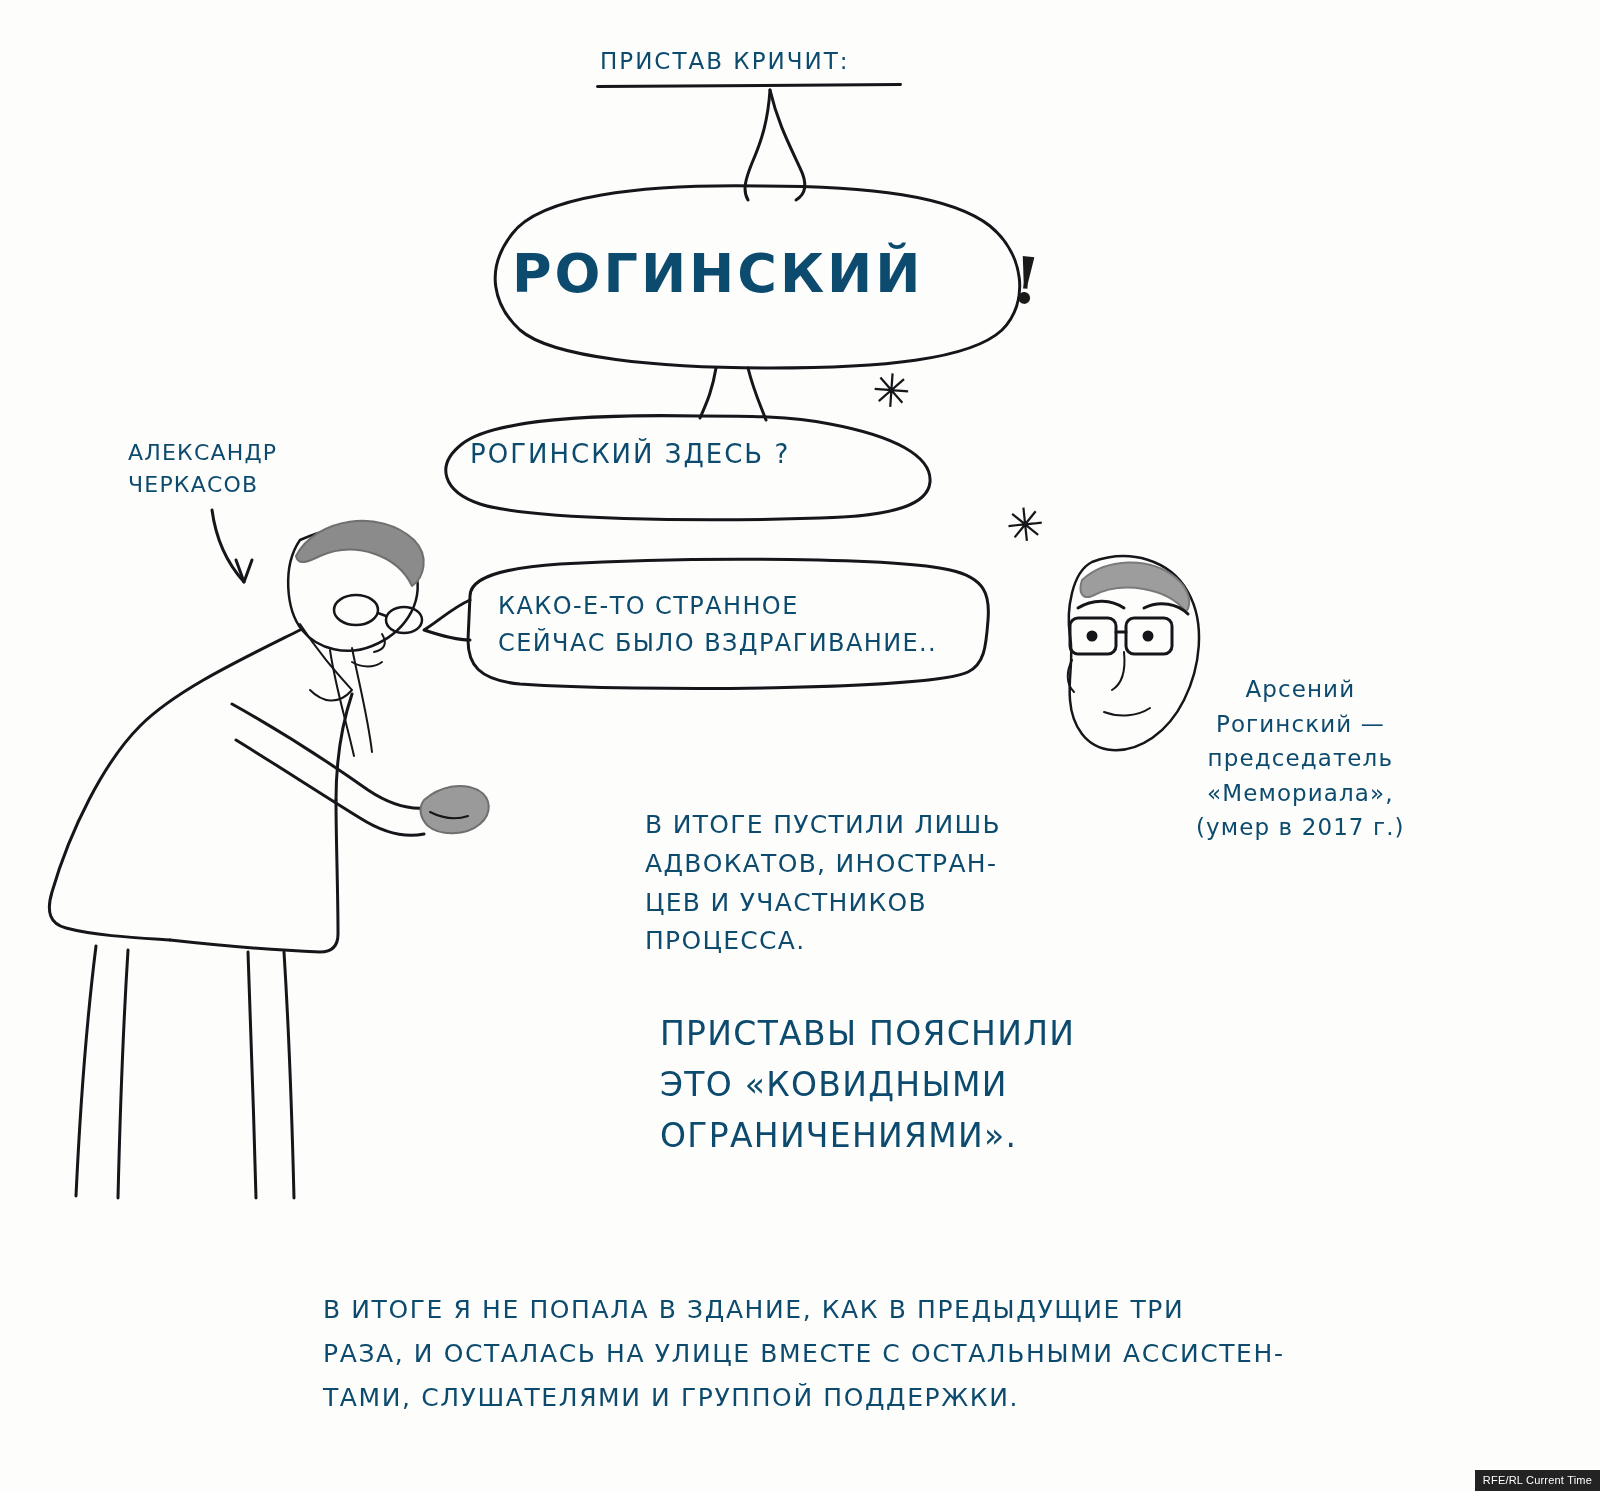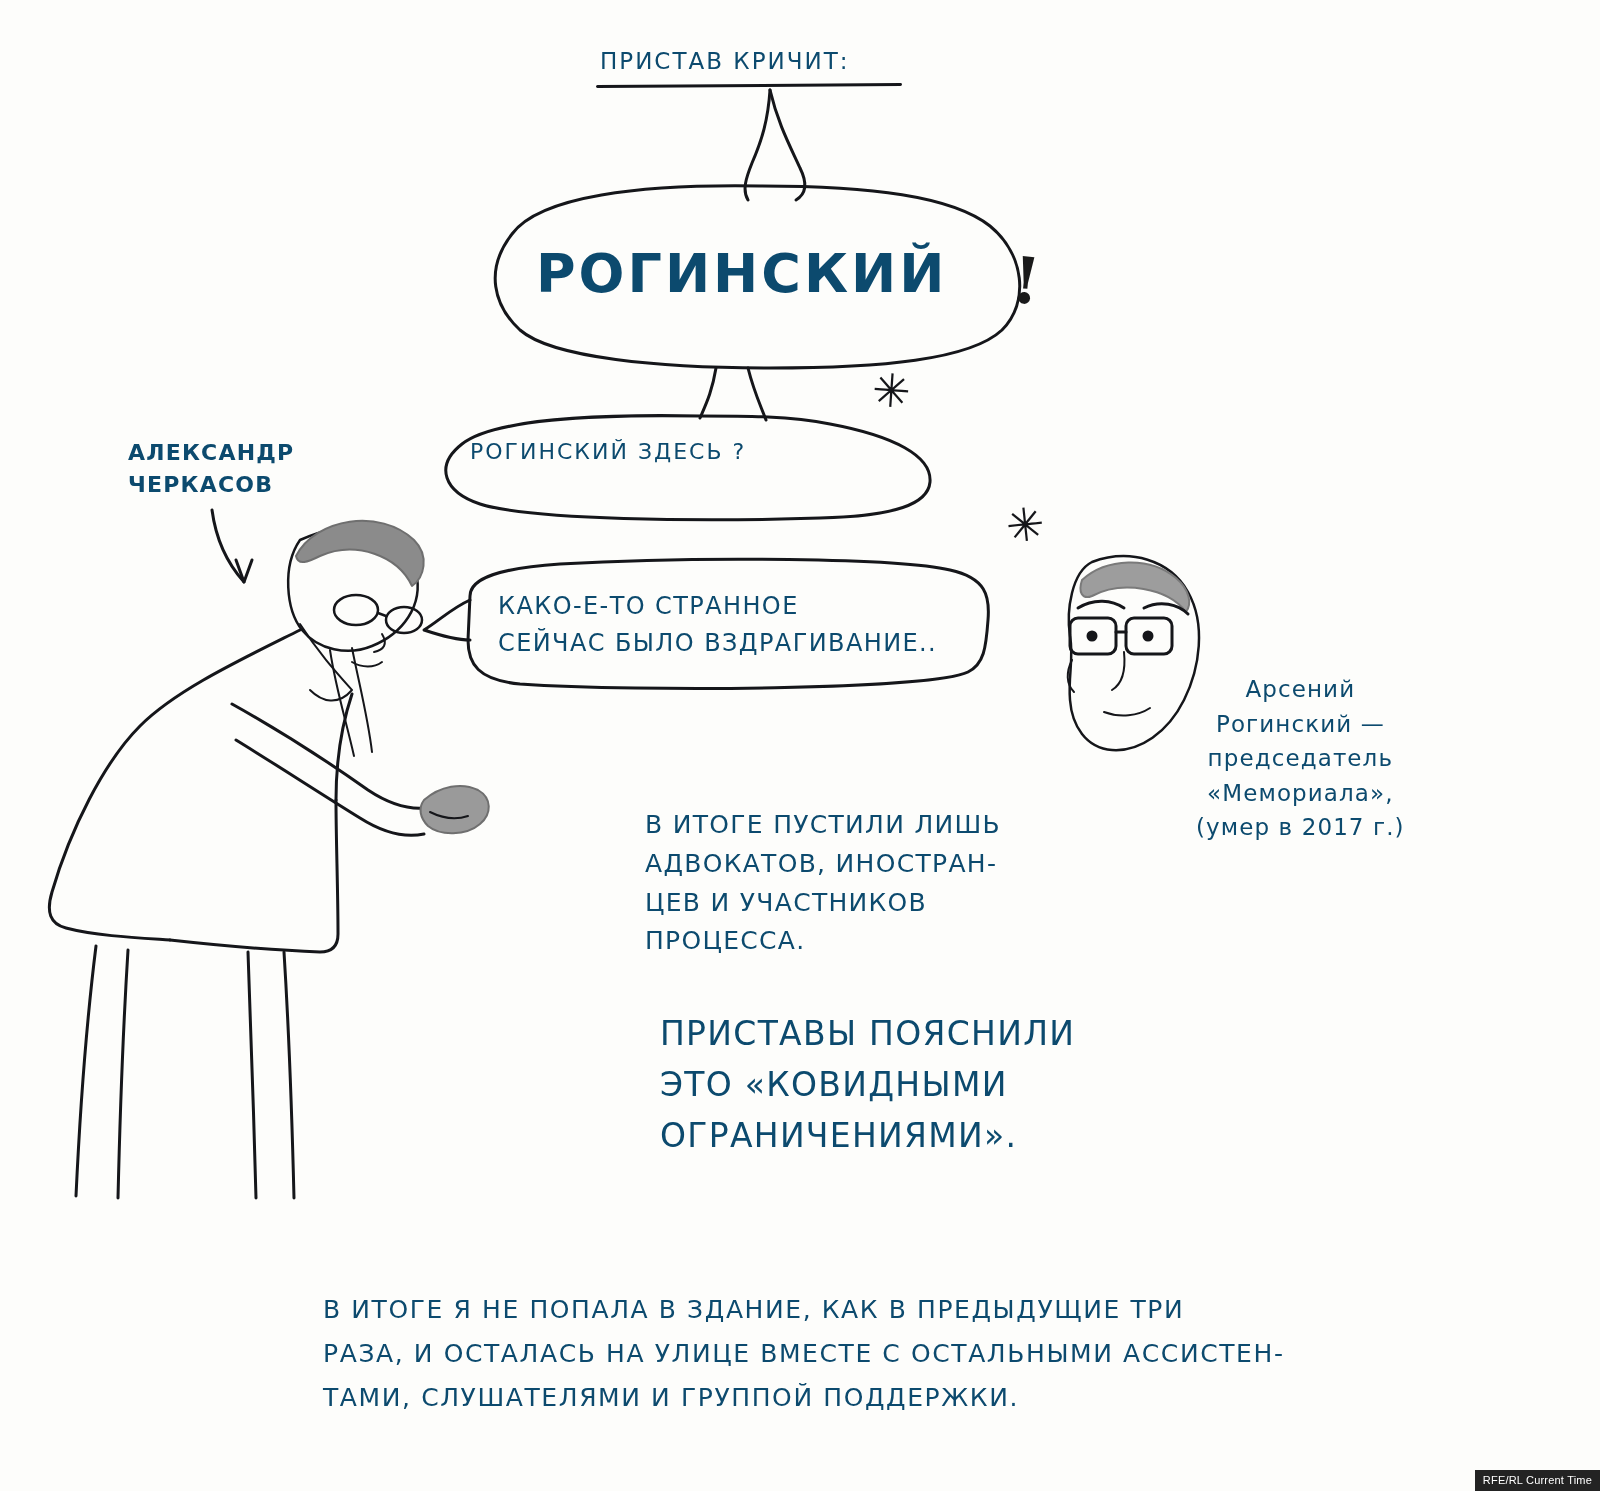--- a/index.html
+++ b/index.html
@@ -40,55 +40,54 @@
     position: absolute;
     left: 596px;
     top: 84px;
     width: 306px;
     height: 3px;
     background: #15161a;
     border-radius: 2px;
     transform: rotate(-0.4deg);
   }
   .bubble-main-text {
-    left: 536px;
+    left: 512px;
     top: 238px;
     font-size: 54px;
     font-weight: bold;
     letter-spacing: 3px;
   }
   .excl {
     position: absolute;
     left: 1012px;
     top: 243px;
     font-size: 64px;
     font-weight: bold;
     font-family: "DejaVu Serif", serif;
     transform: rotate(6deg);
   }
   .bubble-second-text {
     left: 470px;
     top: 437px;
-    font-size: 22px;
+    font-size: 26px;
     letter-spacing: 2px;
   }
   .bubble-third-text {
     left: 498px;
     top: 588px;
     font-size: 24px;
     letter-spacing: 1.4px;
     line-height: 1.55;
   }
   .label-cherkasov {
     left: 128px;
     top: 437px;
     font-size: 22px;
     letter-spacing: 1.2px;
     line-height: 1.45;
-    font-weight: bold;
   }
   .label-roginsky {
     left: 1196px;
     top: 672px;
     font-size: 23px;
     letter-spacing: 1.1px;
     line-height: 1.5;
     text-transform: none;
     text-align: center;
   }

